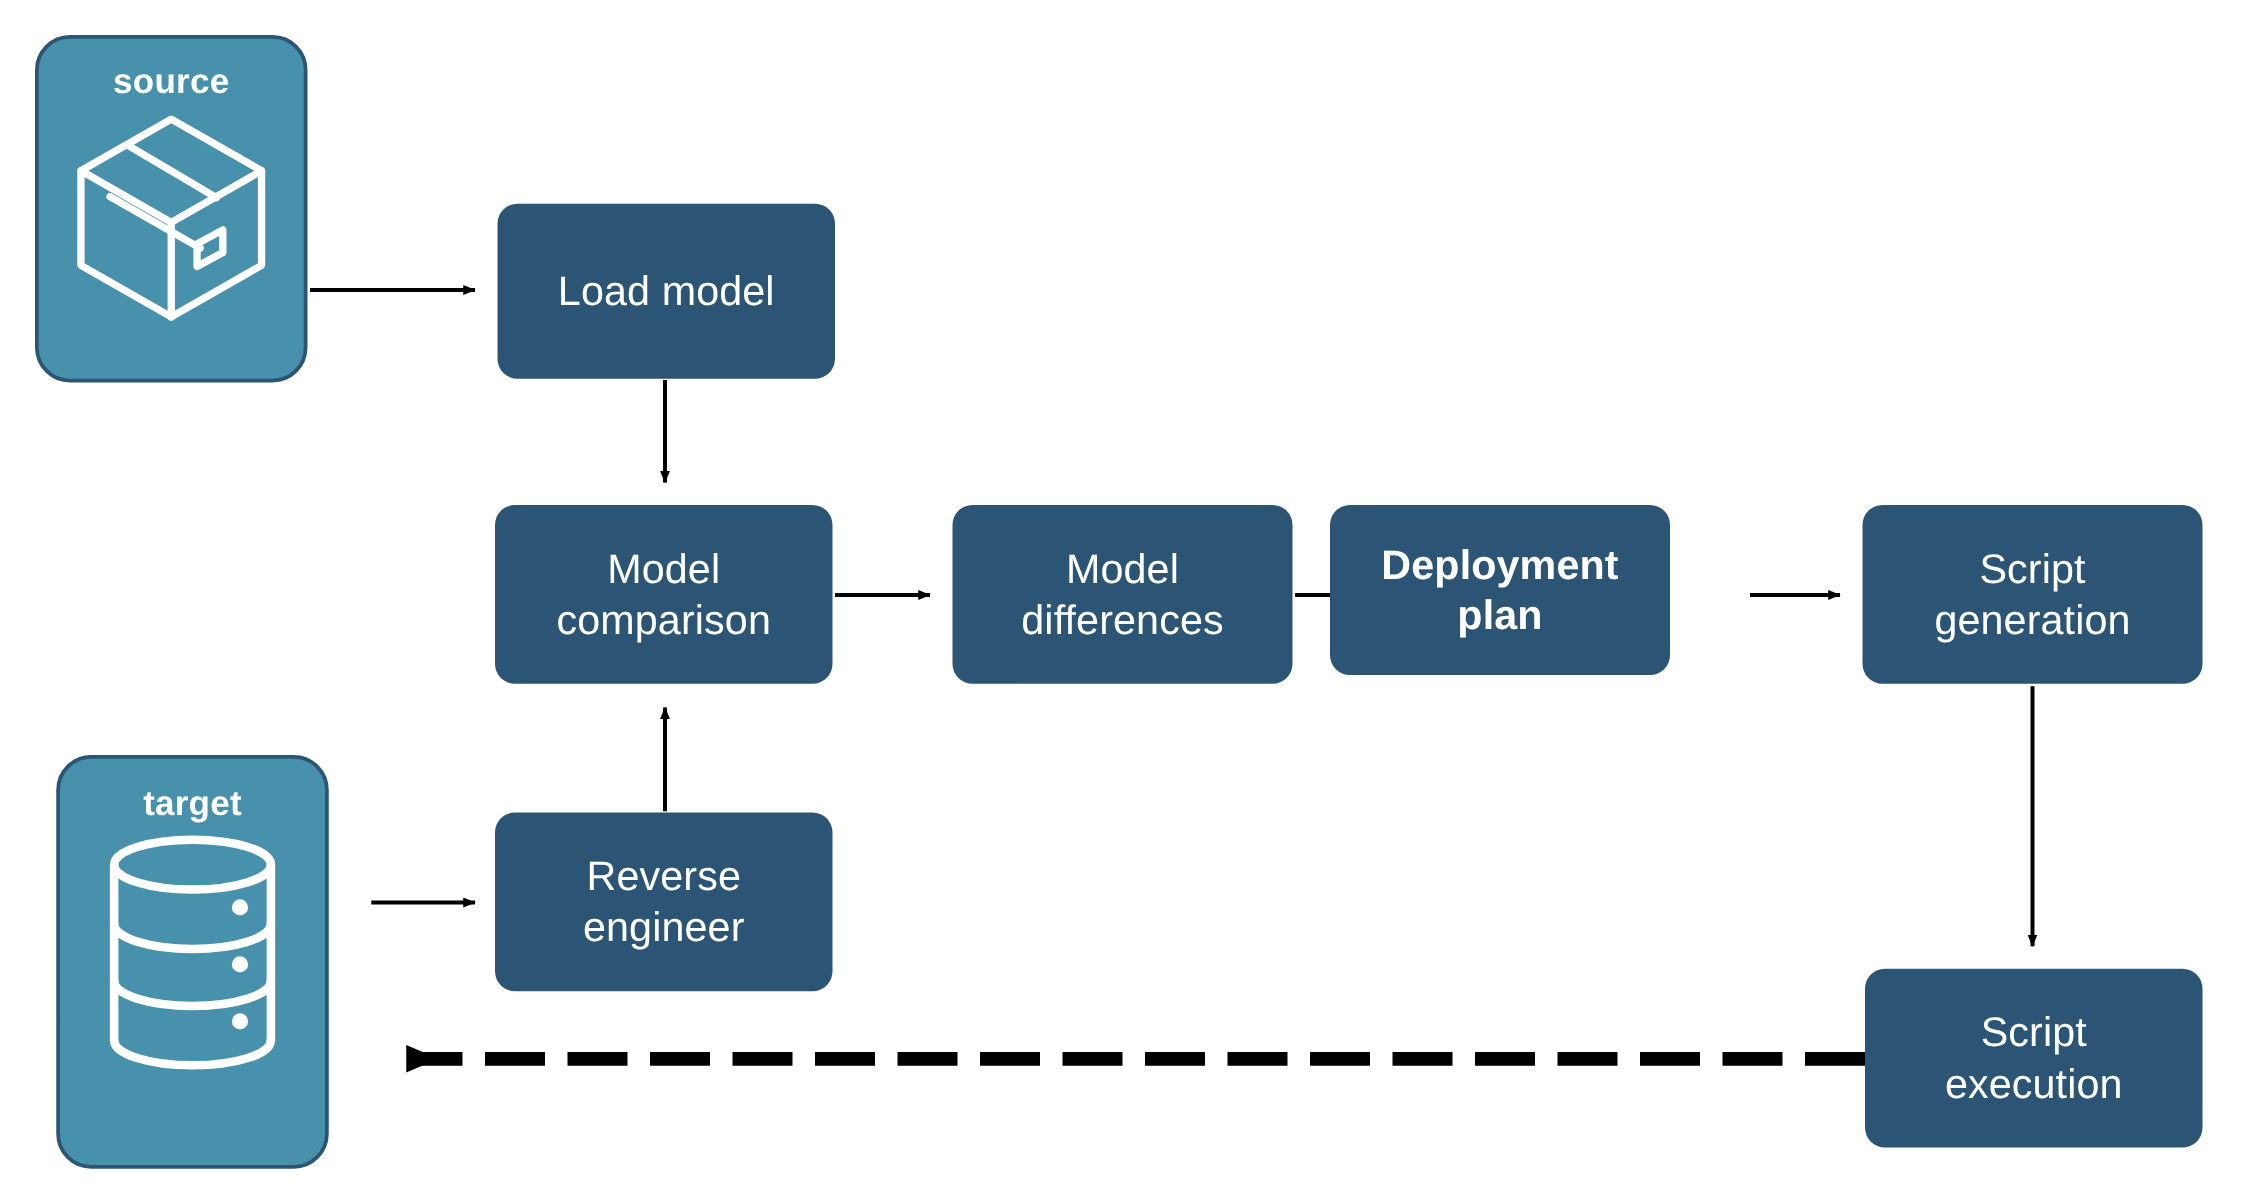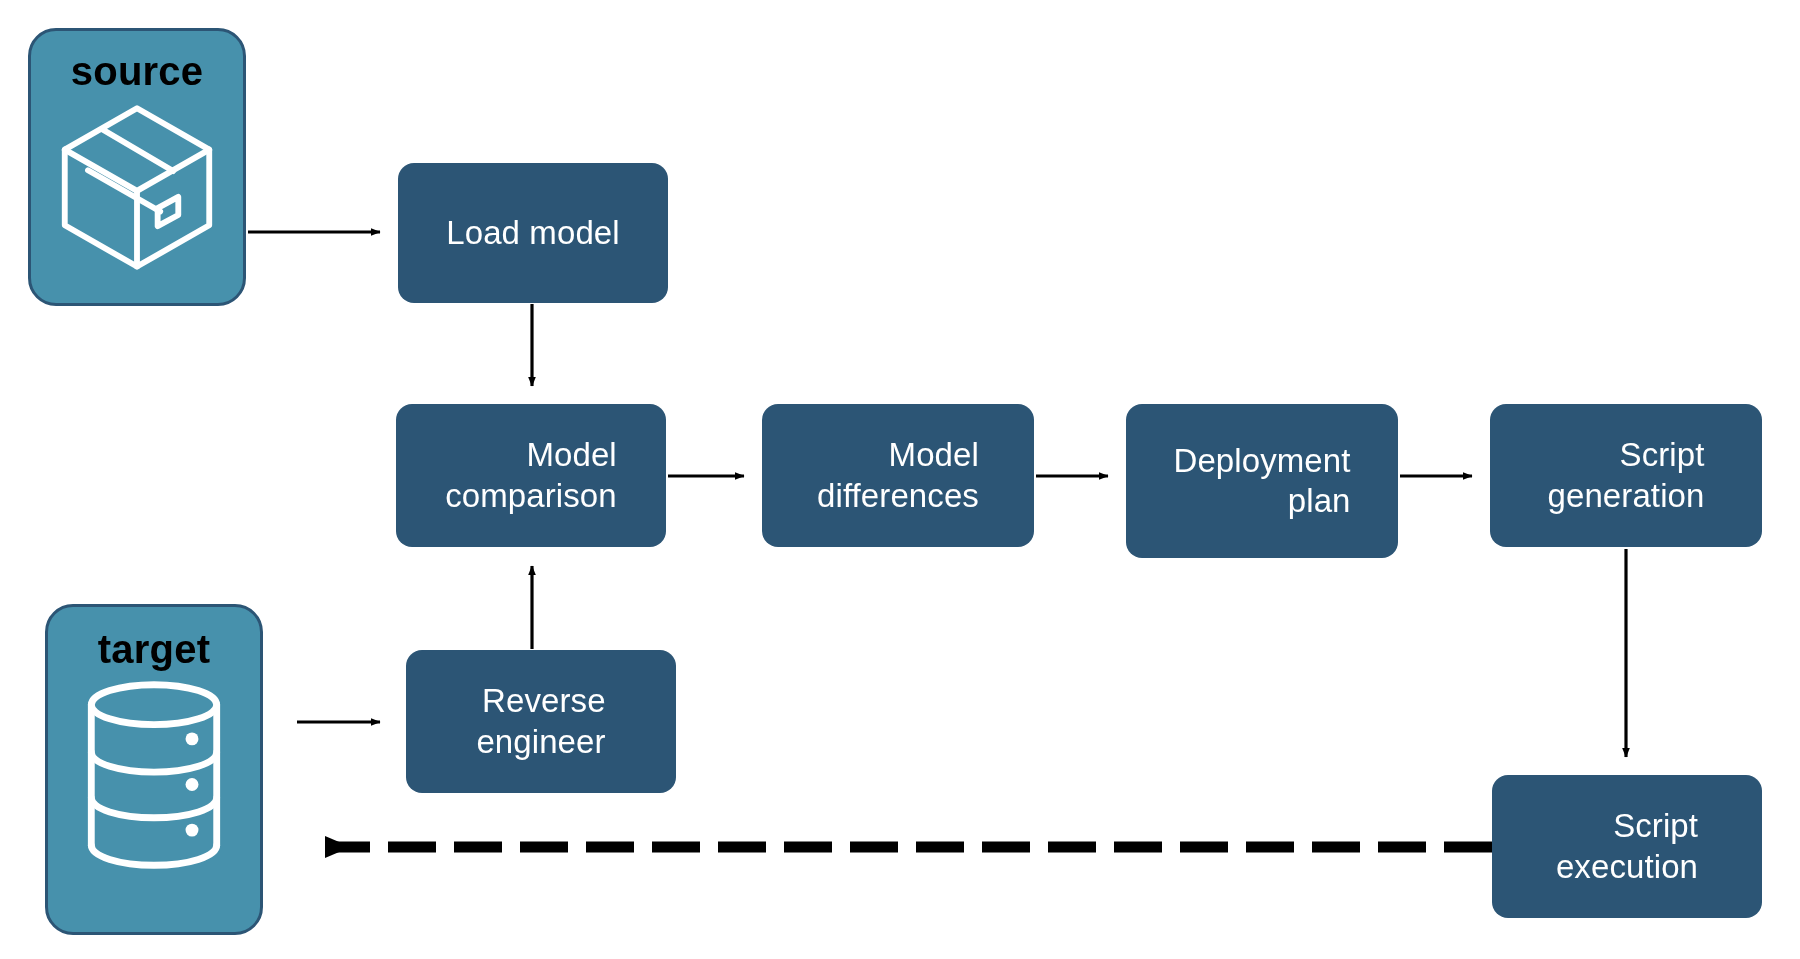--- a/index.html
+++ b/index.html
@@ -45,32 +45,31 @@
     padding: 4px 10px;
   }
   .endpoint-node {
     background: #4791AC;
     border: 3px solid #2C5575;
     border-radius: 28px;
     flex-direction: column;
     justify-content: flex-start;
   }
   .endpoint-label {
-    font-size: 40px;
+    font-size: 28px;
     font-weight: bold;
-    color: #000000;
+    color: #ffffff;
     letter-spacing: 0.2px;
   }
   .endpoint-icon {
     display: block;
   }
   .node-label {
     display: block;
     white-space: pre-line;
-    text-align: right;
   }
 </style>
 </head>
 <body>
 
 <div id="diagram-root">
 
   <svg id="edges-layer" viewBox="0 0 1800 959" width="1800" height="959" xmlns="http://www.w3.org/2000/svg">
     <defs>
       <marker id="arrow-end" markerWidth="10" markerHeight="8" refX="9.4" refY="4" orient="auto" markerUnits="userSpaceOnUse">
@@ -171,31 +170,31 @@
   <div class="node process-node" style="left:396px; top:404px; width:270px; height:143px;">
     <span class="node-label">Model
 comparison</span>
   </div>
 
   <div class="node process-node" style="left:762px; top:404px; width:272px; height:143px;">
     <span class="node-label">Model
 differences</span>
   </div>
 
-  <div class="node process-node" style="left:1126px; top:404px; width:272px; height:154px;">
+  <div class="node process-node" style="left:1064px; top:404px; width:272px; height:136px;font-weight:bold;">
     <span class="node-label">Deployment
 plan</span>
   </div>
 
   <div class="node process-node" style="left:1490px; top:404px; width:272px; height:143px;">
     <span class="node-label">Script
 generation</span>
   </div>
 
-  <div class="node process-node" style="left:396px; top:650px; width:270px; height:143px;margin-left:10px;">
+  <div class="node process-node" style="left:396px; top:650px; width:270px; height:143px;">
     <span class="node-label">Reverse
 engineer</span>
   </div>
 
   <div class="node process-node" style="left:1492px; top:775px; width:270px; height:143px;">
     <span class="node-label">Script
 execution</span>
   </div>
 
 </div>

